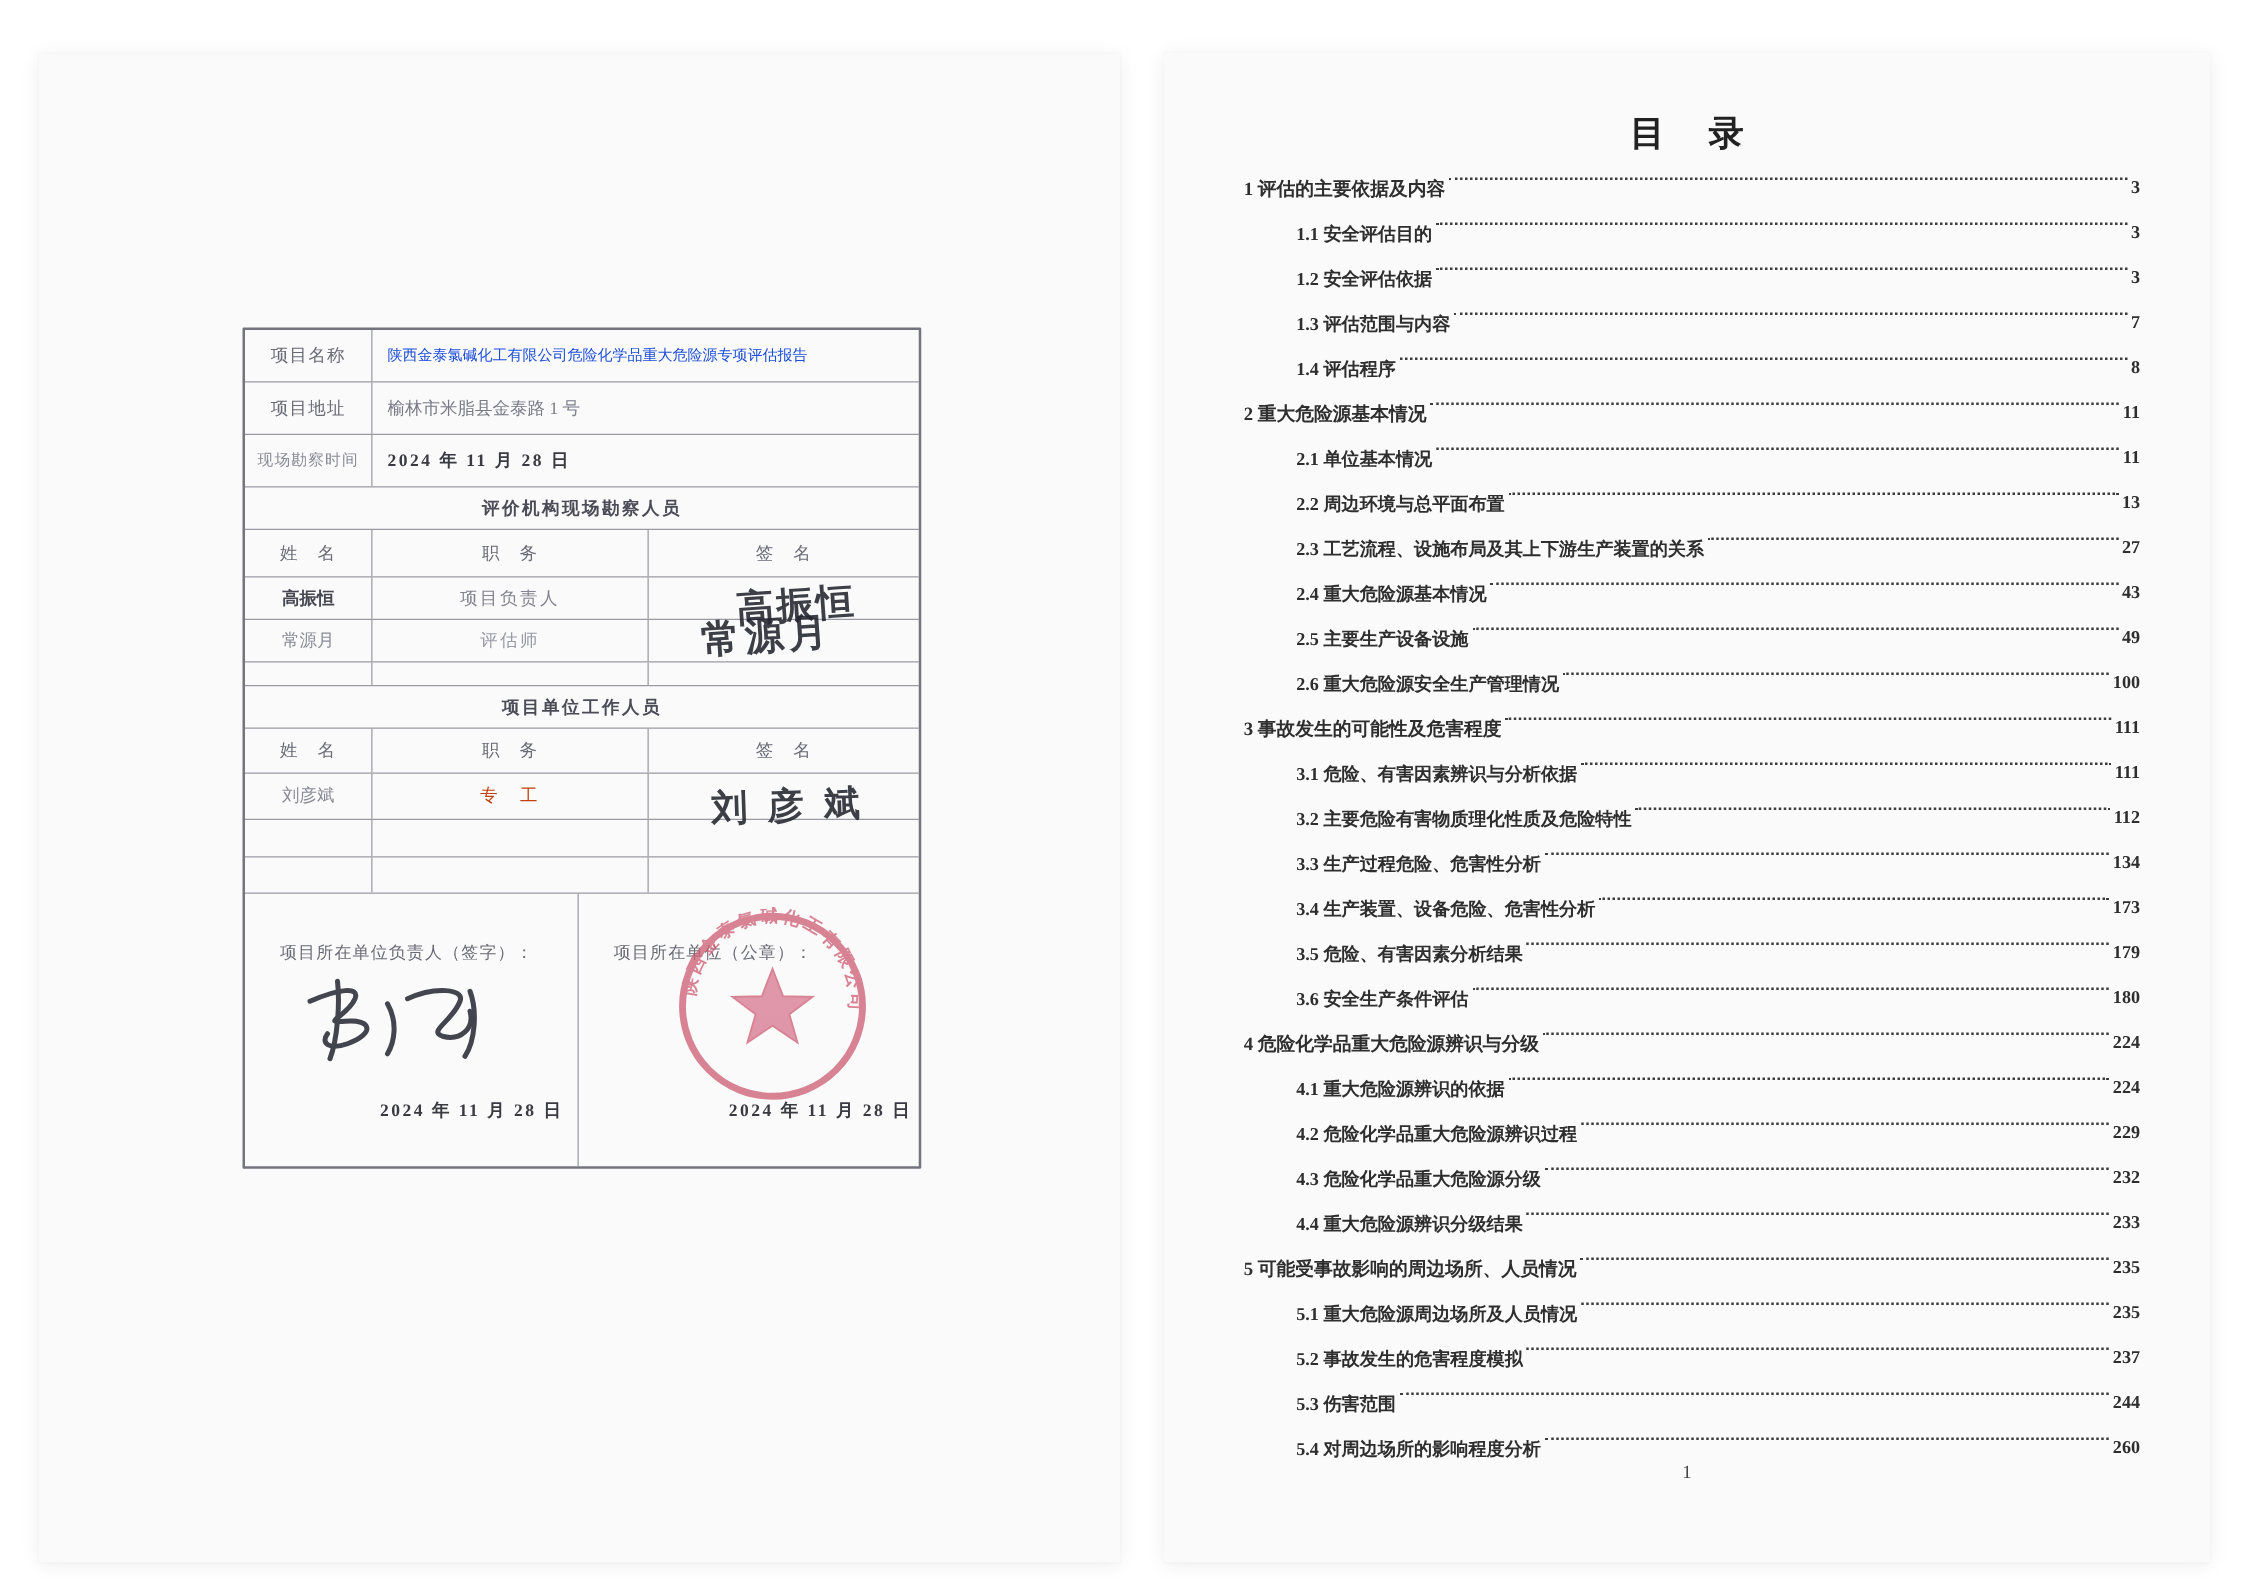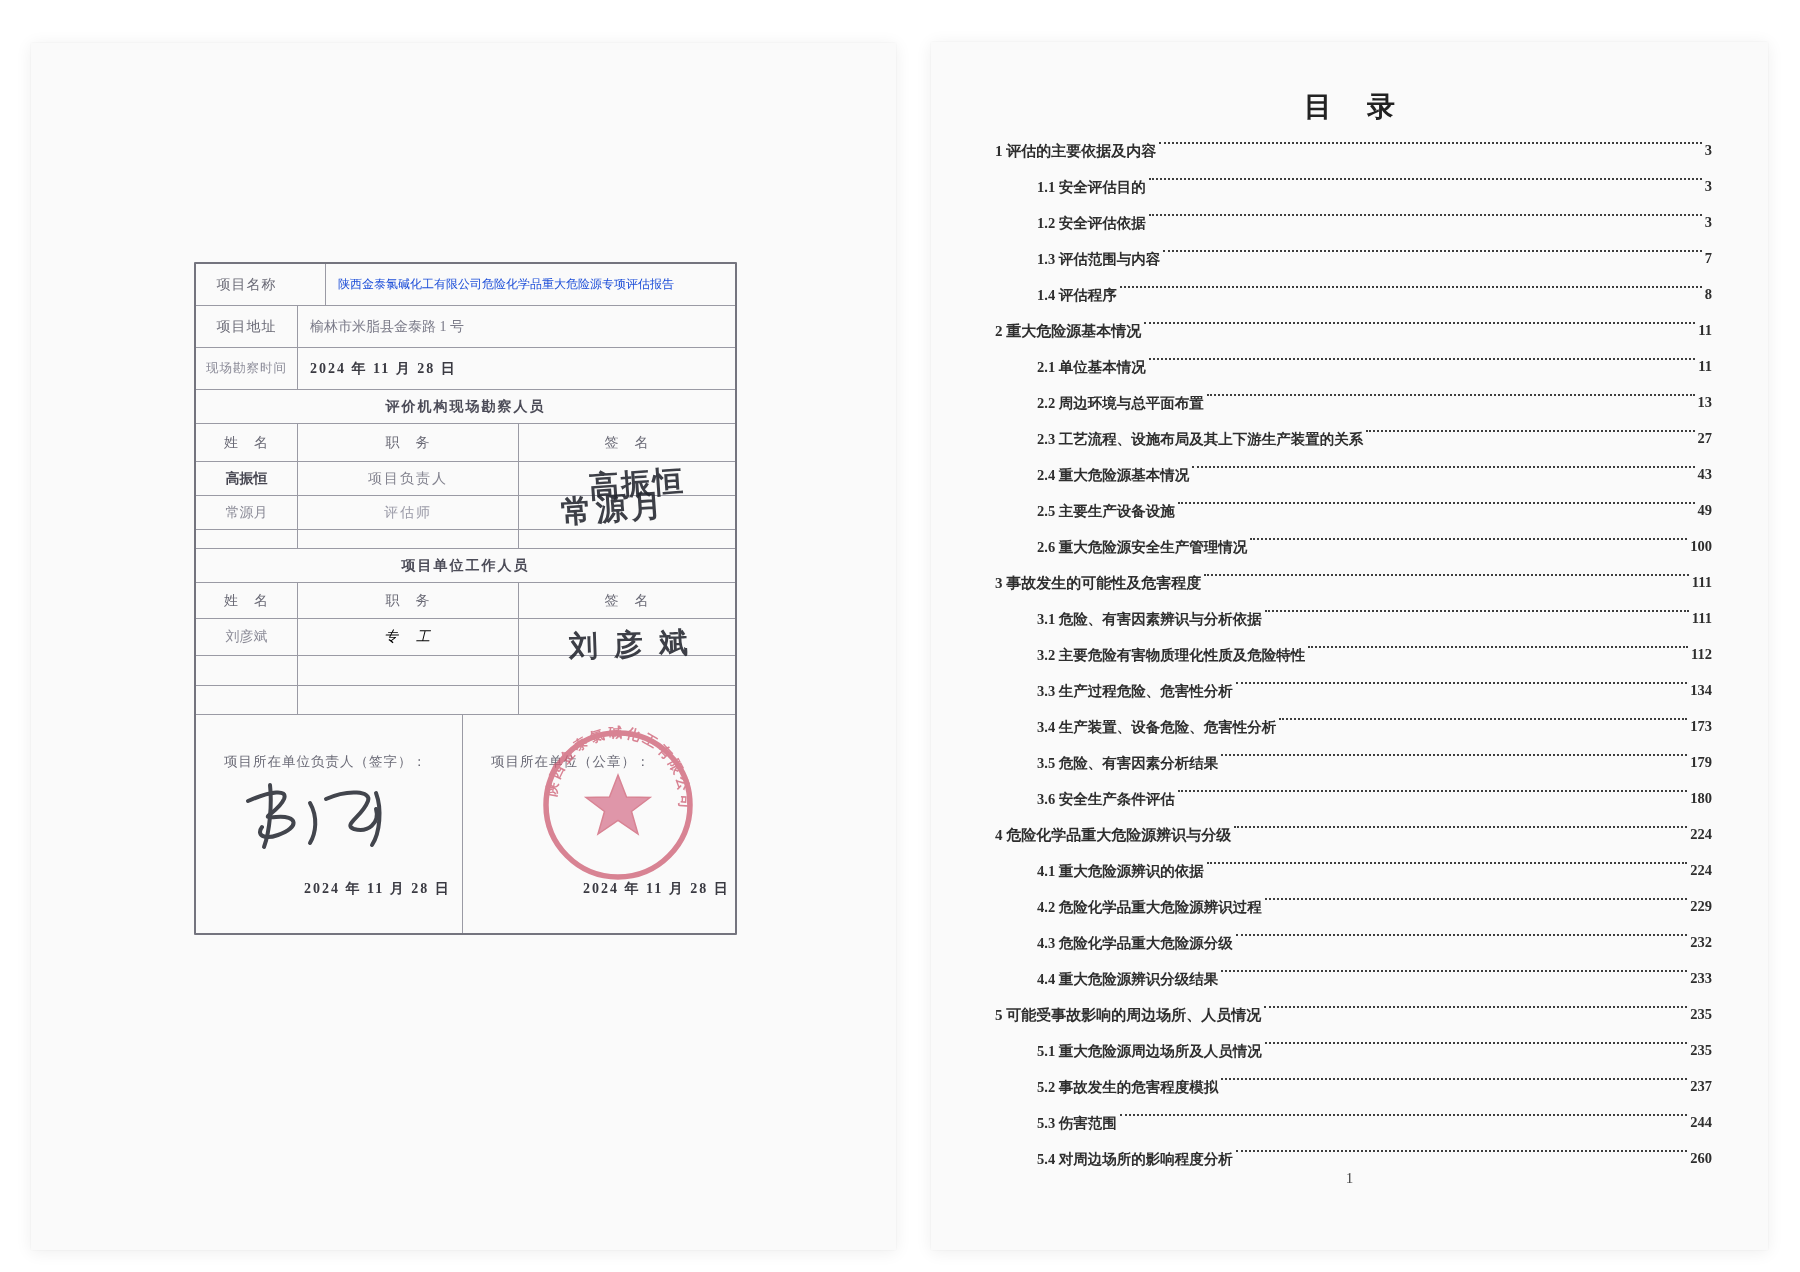--- a/index.html
+++ b/index.html
@@ -84,21 +84,21 @@
   }
 </style>
 </head>
 <body>
 
 <div class="page" id="left-page">
 
 
   <div class="form-table">
 
-    <div class="trow" style="height:41px;gap:28px;">
+    <div class="trow" style="height:41px;">
       <div class="cell c1 lbl">项目名称</div>
       <div class="cell cval" style="font-size:12px;color:#1d4ed8;">陕西金泰氯碱化工有限公司危险化学品重大危险源专项评估报告</div>
     </div>
     <div class="trow" style="height:41px;">
       <div class="cell c1 lbl">项目地址</div>
       <div class="cell cval" style="color:#7a7a88;">榆林市米脂县金泰路 1 号</div>
     </div>
     <div class="trow" style="height:41px;">
       <div class="cell c1 lbl" style="font-size:12.5px;color:#8b8b98;">现场勘察时间</div>
       <div class="cell cval bold-date" style="font-weight:700;color:#3a3a42;letter-spacing:2px;">2024 年 11 月 28 日</div>
@@ -140,21 +140,21 @@
     </div>
 
     <div class="trow" style="height:35px;">
       <div class="cell c1 lbl">姓　名</div>
       <div class="cell c2 lbl">职　务</div>
       <div class="cell c3 lbl">签　名</div>
     </div>
 
     <div class="trow" style="height:36px;">
       <div class="cell c1 name-light">刘彦斌</div>
-      <div class="cell c2 duty-light" style="color:#000000;font-style:italic;">专　工</div>
+      <div class="cell c2 duty-light" style="color:#c2410c;">专　工</div>
       <div class="cell c3">
         <span class="hw" id="sig-liu">刘彦斌</span>
       </div>
     </div>
 
     <div class="trow" style="height:29px;">
       <div class="cell c1"></div>
         <div class="cell c2"></div>
         <div class="cell c3"></div>
     </div>

